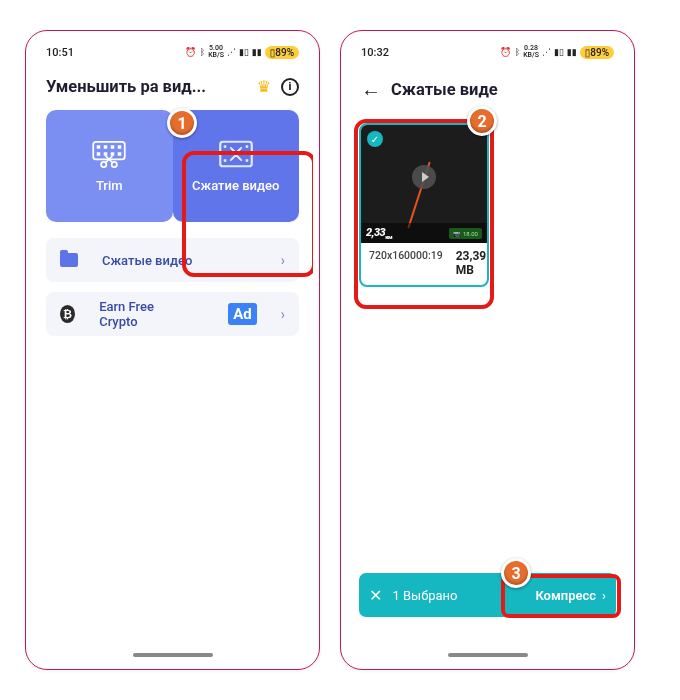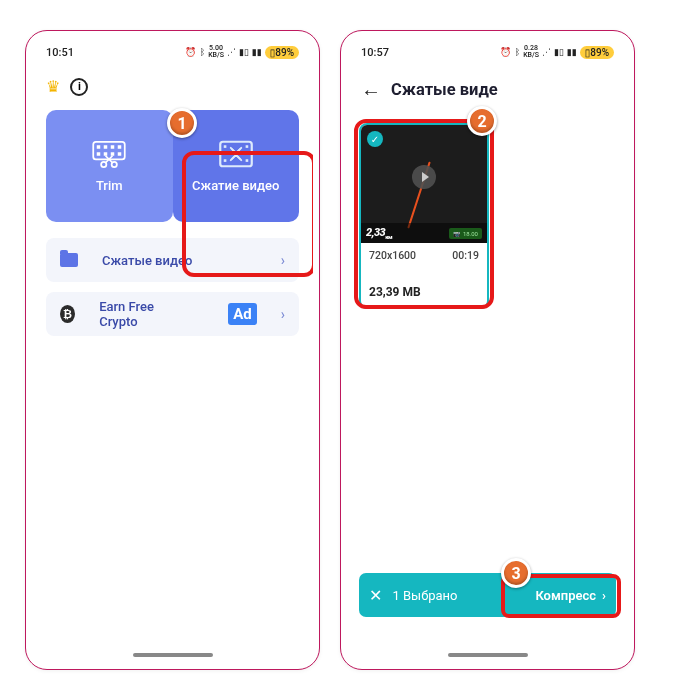--- a/index.html
+++ b/index.html
@@ -151,21 +151,21 @@
     width: 24px; height: 24px;
     background: rgba(80,80,80,0.9);
     border-radius: 50%;
     display: flex; align-items: center; justify-content: center;
   }
   .play-tri { width: 0; height: 0; border-left: 7px solid #ccc; border-top: 5px solid transparent; border-bottom: 5px solid transparent; margin-left: 2px;}
   .thumb-bottom { position: absolute; left: 0; right: 0; bottom: 0; height: 20px; background: rgba(0,0,0,0.5); display: flex; align-items: center; justify-content: space-between; padding: 0 5px; }
   .speed-txt { color: #fff; font-size: 11px; font-weight: 800; font-style: italic; letter-spacing: -0.5px;}
   .gps-chip { background: #1a5a1a; color: #9de29d; font-size: 6px; padding: 2px 4px; border-radius: 2px; display: flex; align-items: center; gap: 2px; }
   .map-route { position: absolute; left: 45%; top: 30%; width: 2px; height: 70px; background: #e8501e; transform: rotate(18deg); border-radius: 2px; }
-  .card-meta { padding: 6px 8px 8px; font-size: 10.5px; color: #222; display: flex; flex-direction: column; gap: 23px; }
+  .card-meta { padding: 6px 8px 8px; font-size: 10.5px; color: #222; display: flex; flex-direction: row; gap: 13px; }
   .meta-row { display: flex; justify-content: space-between; font-weight: 500; color: #444;}
   .meta-size { font-weight: 700; font-size: 12px; }
   
   .bottom-bar {
     position: absolute;
     left: 12px; right: 12px; bottom: 46px;
     height: 44px;
     background: #15b7c0;
     border-radius: 7px;
     display: flex;
@@ -210,20 +210,21 @@
         <span>ᛒ</span>
         <span class="kbs"><span>5.00</span><br><span>KB/S</span></span>
         <span>⋰</span>
         <span>▮▯</span>
         <span>▮▮</span>
         <span class="batt-pill">▯<span>89%</span></span>
       </div>
     </div>
 
     <div class="app-header">
+      <div class="app-title">Уменьшить ра        вид...</div>
       <span class="crown">♛</span>
       <span class="info-icon">i</span>
     </div>
 
     <div class="tiles">
       <div class="tile">
         <svg class="film-svg" viewBox="0 0 40 32">
           <rect x="2" y="2" width="36" height="20" rx="3" fill="none" stroke="#fff" stroke-width="2"></rect>
           <rect x="6" y="6" width="4" height="4" fill="#fff"></rect>
             <rect x="14" y="6" width="4" height="4" fill="#fff"></rect>
@@ -274,21 +275,21 @@
 
     <div class="hlred" style="left:150px; top:114px; width:134px; height:126px;"></div>
   </div>
   <div class="badge" style="left:141px; top:77px;">1</div>
 </div>
 
 <div class="phone">
   <div class="screen">
 
     <div class="status">
-      <span>10:57</span>
+      <span>10:32</span>
       <div class="status-right">
         <span>⏰</span>
         <span>ᛒ</span>
         <span class="kbs"><span>0.28</span><br><span>KB/S</span></span>
         <span>⋰</span>
         <span>▮▯</span>
         <span>▮▮</span>
         <span class="batt-pill">▯<span>89%</span></span>
       </div>
     </div>

